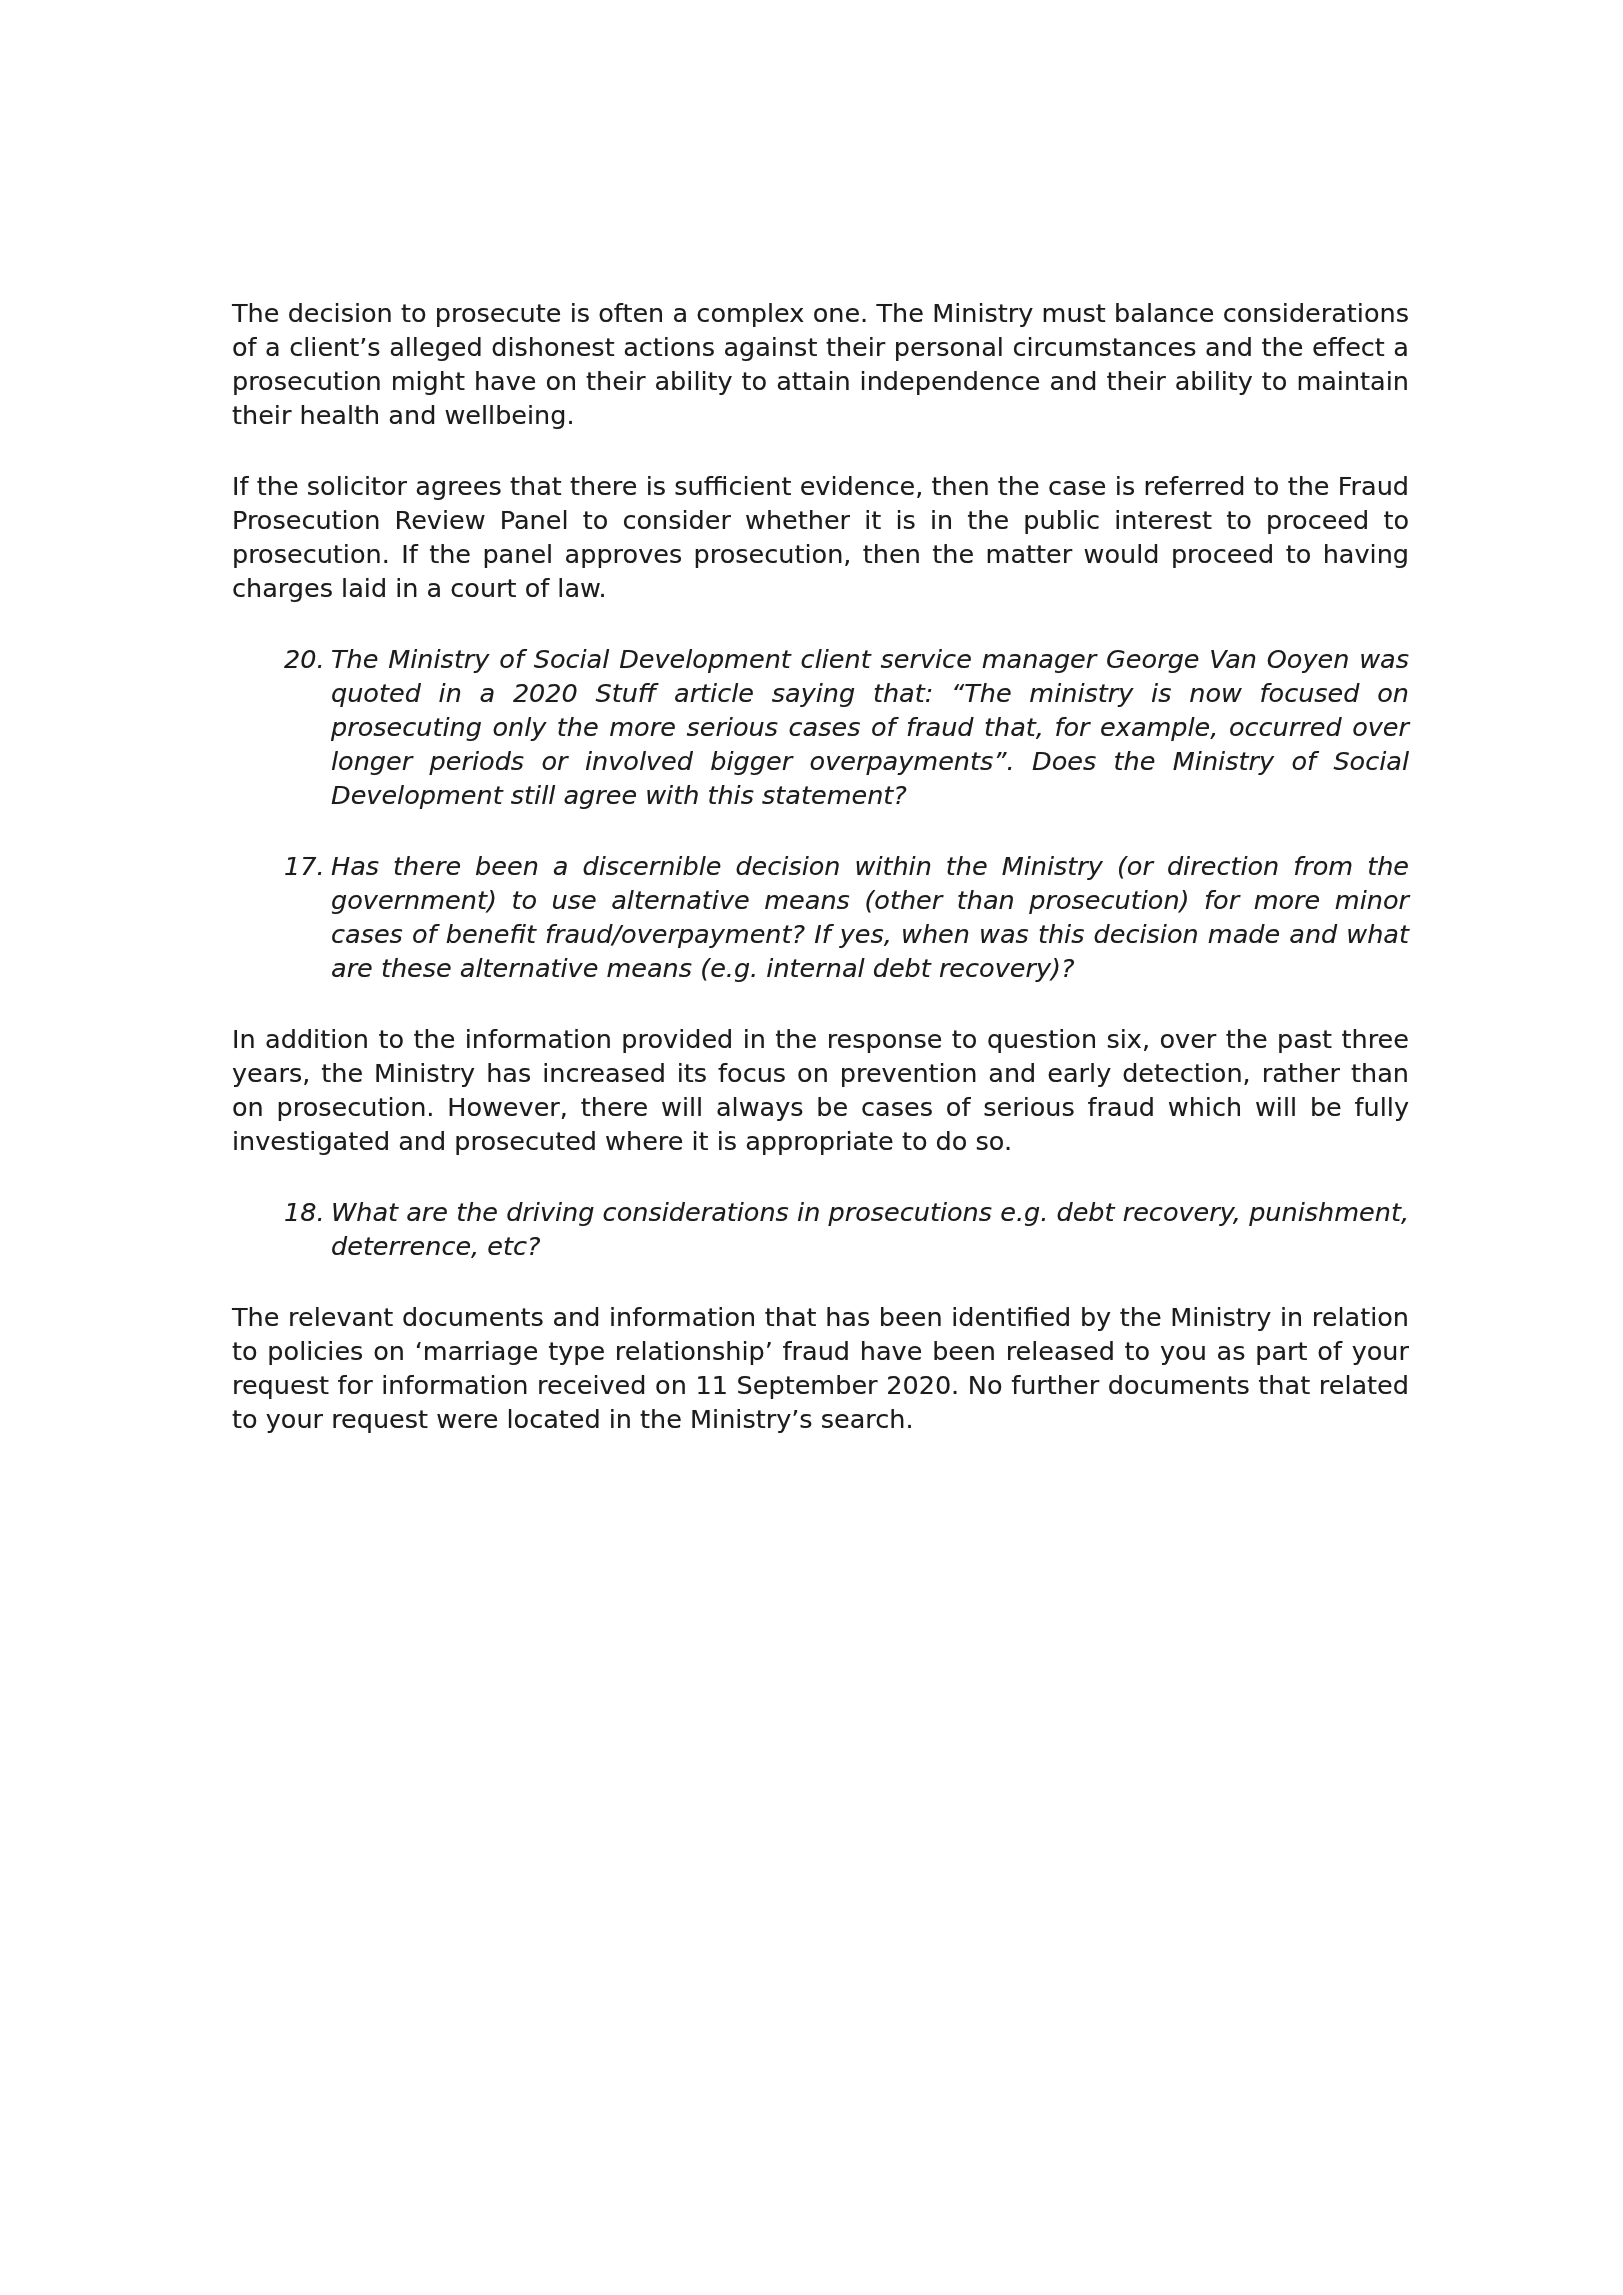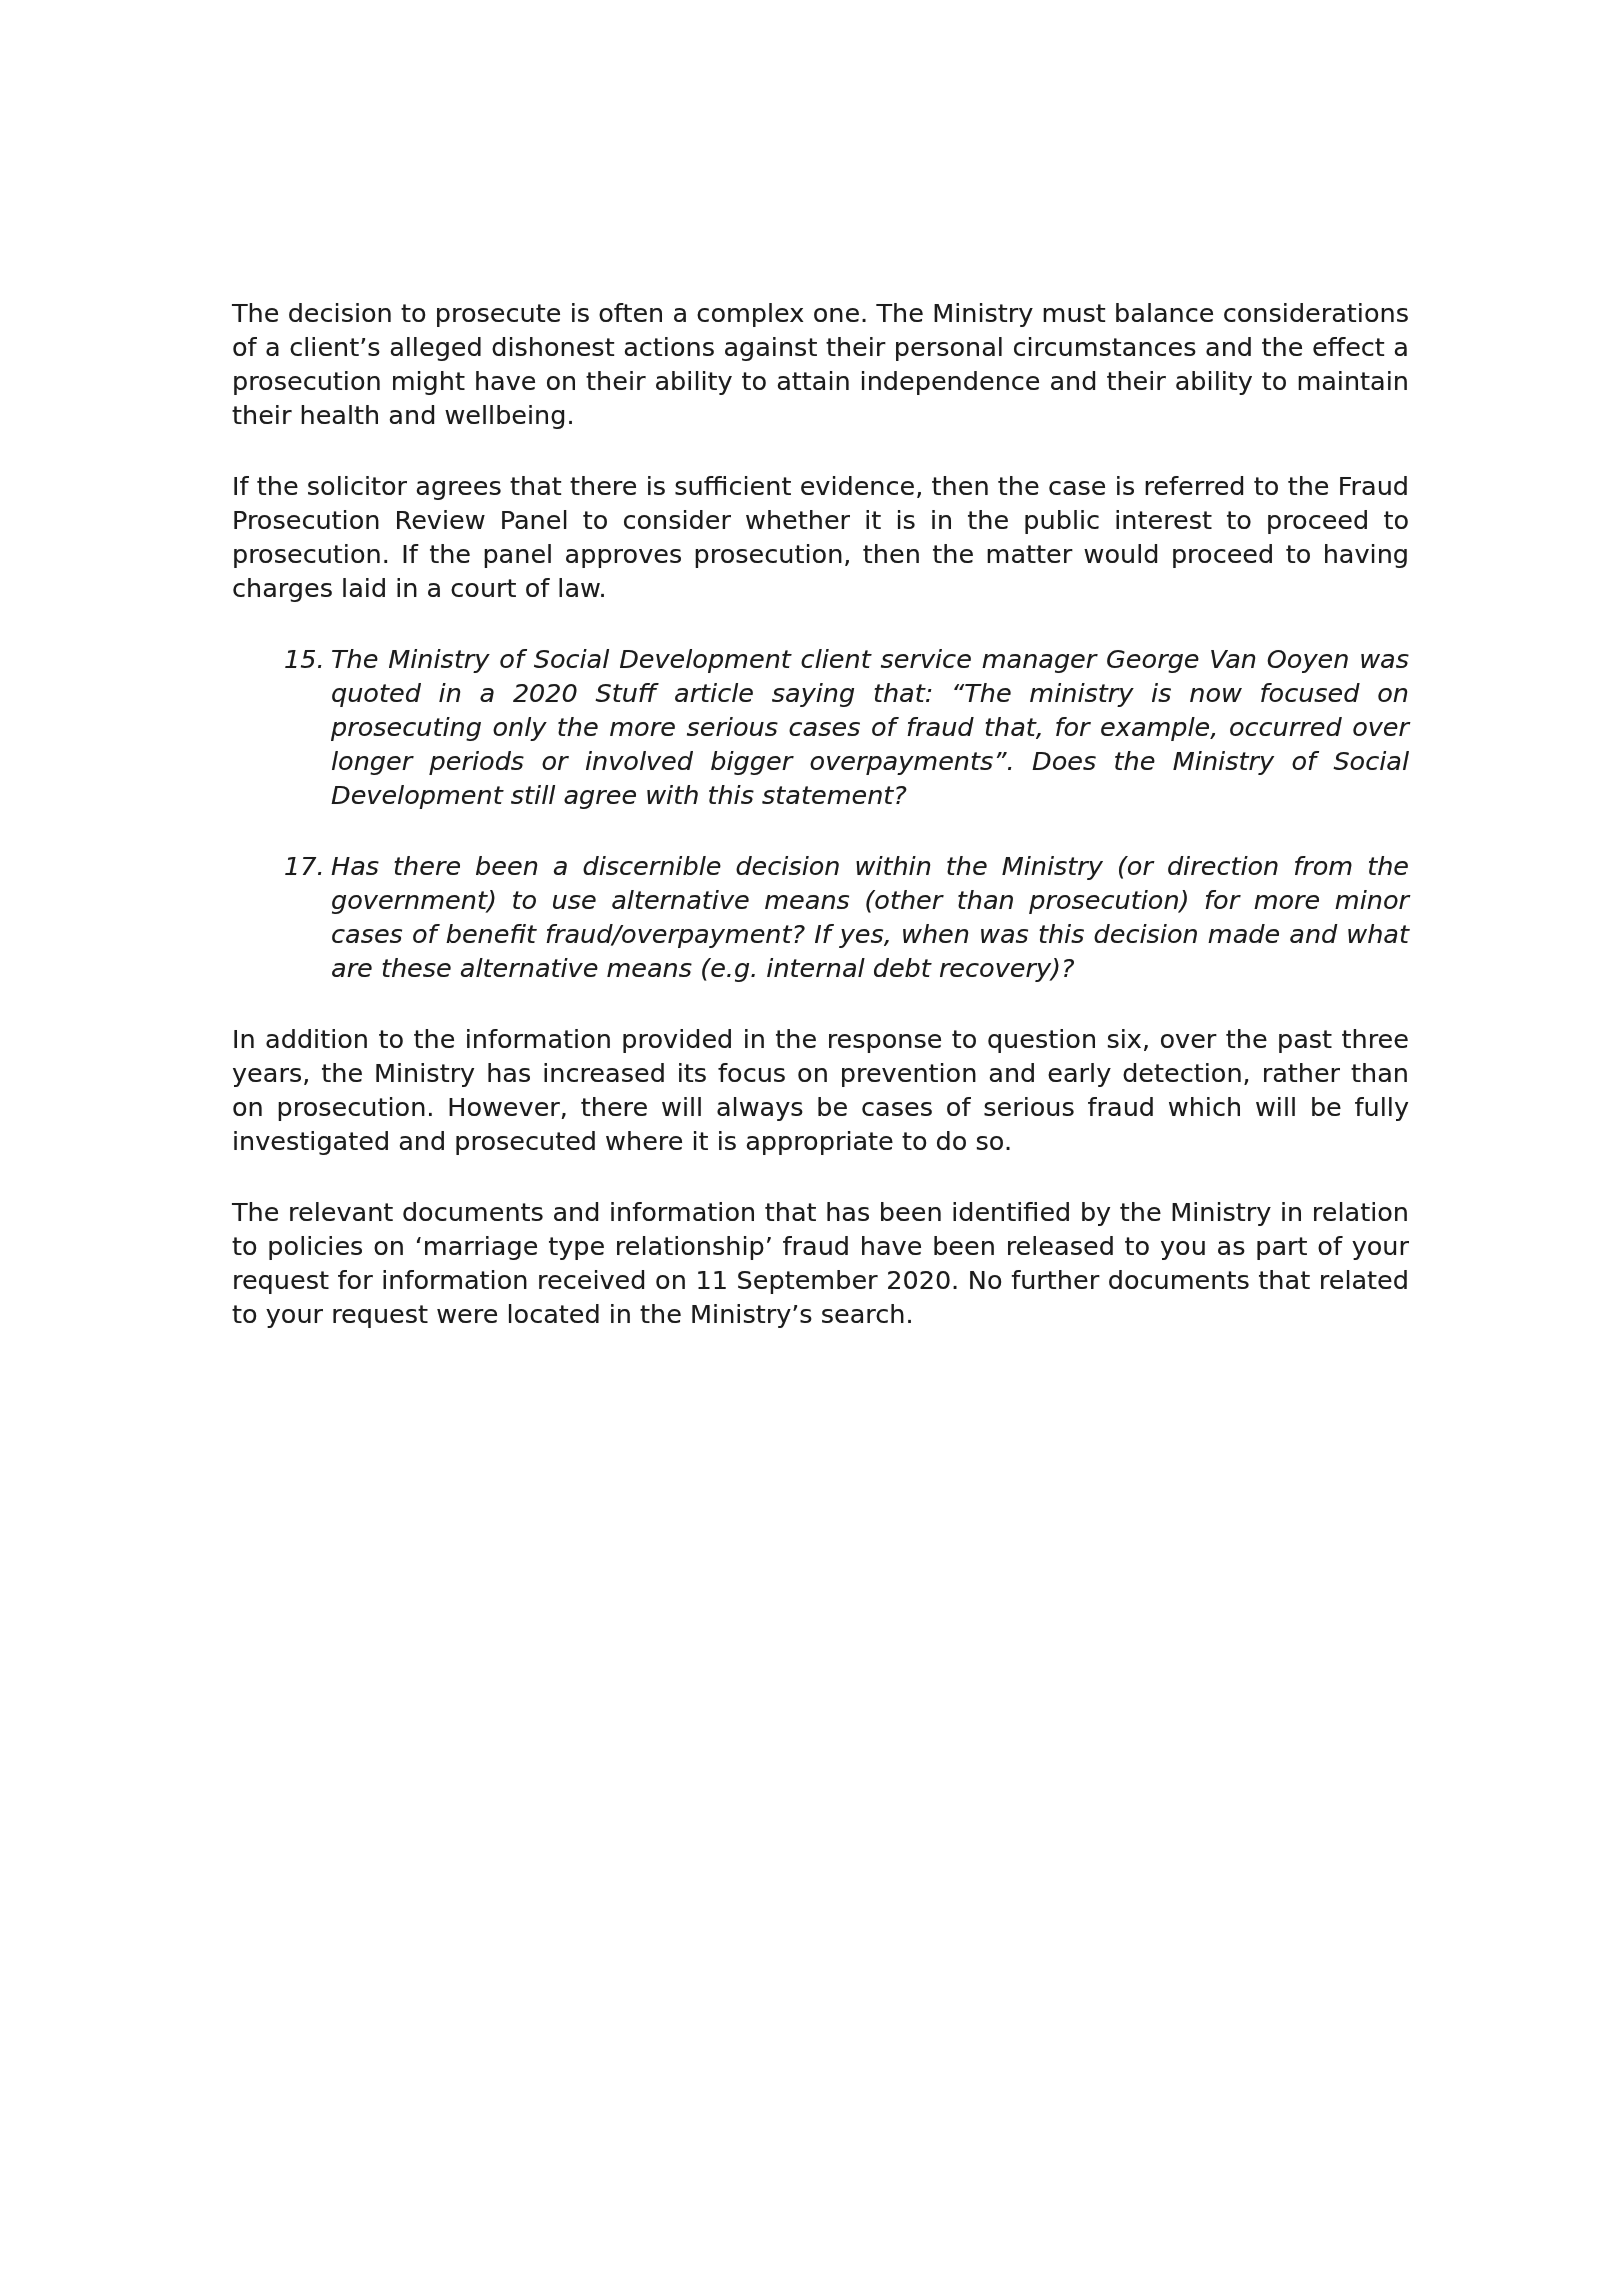--- a/index.html
+++ b/index.html
@@ -68,32 +68,36 @@
 <div class="page">
 
   <main class="content">
 
     <p class="para">The decision to prosecute is often a complex one. The Ministry must balance considerations of a client’s alleged dishonest actions against their personal circumstances and the effect a prosecution might have on their ability to attain independence and their ability to maintain their health and wellbeing.</p>
 
 
     <p class="para">If the solicitor agrees that there is sufficient evidence, then the case is referred to the Fraud Prosecution Review Panel to consider whether it is in the public interest to proceed to prosecution. If the panel approves prosecution, then the matter would proceed to having charges laid in a court of law.</p>
 
     <div class="q-item">
-      <span class="q-num">15.</span>
+      <span class="q-num">20.</span>
       <span>The Ministry of Social Development client service manager George Van Ooyen was quoted in a 2020 Stuff article saying that: “The ministry is now focused on prosecuting only the more serious cases of fraud that, for example, occurred over longer periods or involved bigger overpayments”. Does the Ministry of Social Development still agree with this statement?</span>
     </div>
 
 
     <div class="q-item">
       <span class="q-num">17.</span>
       <span>Has there been a discernible decision within the Ministry (or direction from the government) to use alternative means (other than prosecution) for more minor cases of benefit fraud/overpayment? If yes, when was this decision made and what are these alternative means (e.g. internal debt recovery)?</span>
     </div>
 
     <p class="para">In addition to the information provided in the response to question six, over the past three years, the Ministry has increased its focus on prevention and early detection, rather than on prosecution. However, there will always be cases of serious fraud which will be fully investigated and prosecuted where it is appropriate to do so.</p>
 
+    <div class="q-item">
+      <span class="q-num">18.</span>
+      <span>What are the driving considerations in prosecutions e.g. debt recovery, punishment, deterrence, etc?</span>
+    </div>
 
 
 
     <p class="para">The relevant documents and information that has been identified by the Ministry in relation to policies on ‘marriage type relationship’ fraud have been released to you as part of your request for information received on 11 September 2020. No further documents that related to your request were located in the Ministry’s search.</p>
 
   </main>
 
   <span class="artifact">’</span>
 
   <div class="footer">Page 6 of 7</div>

